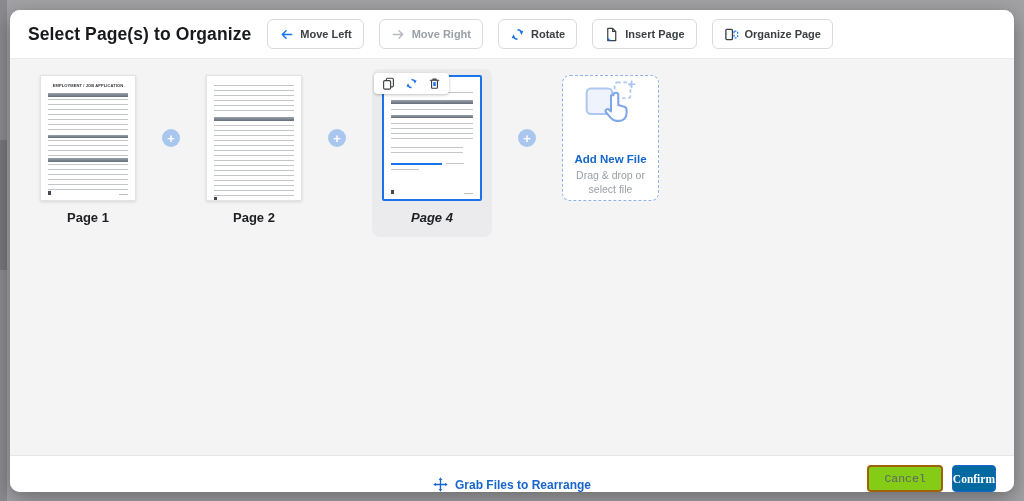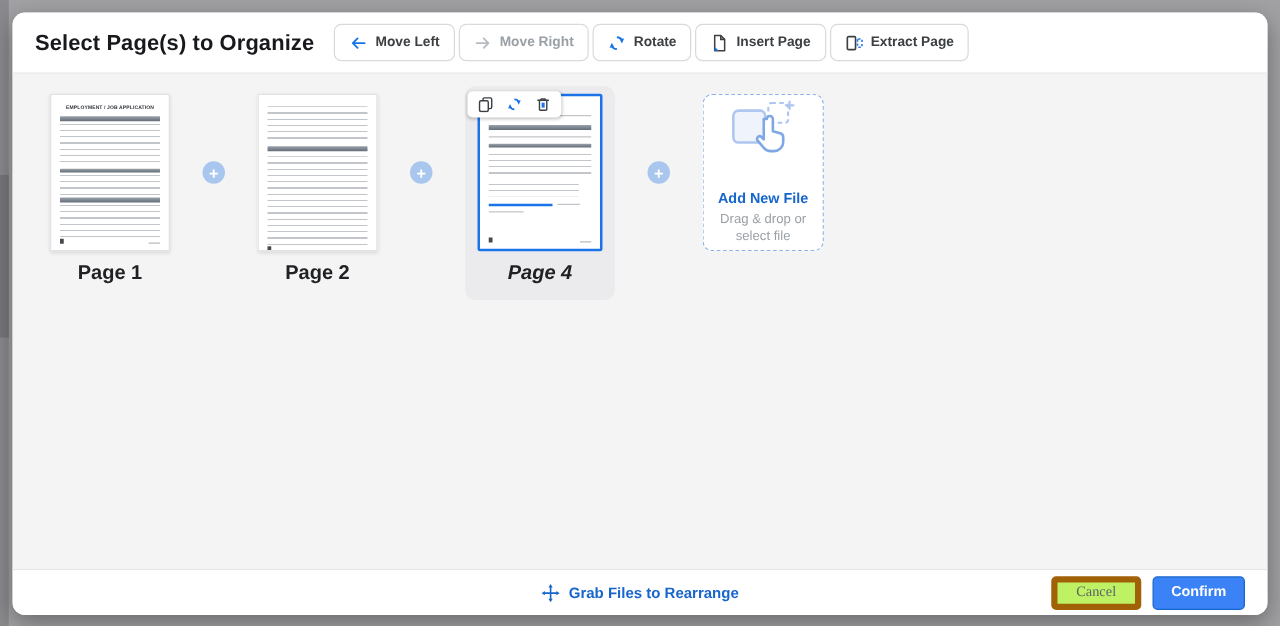--- a/index.html
+++ b/index.html
@@ -17,38 +17,38 @@
     position: absolute; left: 10px; top: 10px; width: 1004px; height: 482px;
     background: #ffffff; border-radius: 10px; box-shadow: 0 6px 20px rgba(0,0,0,.35);
     display: flex; flex-direction: column; overflow: hidden;
   }
 
   
   .header { height: 48px; display: flex; align-items: center; padding: 0 18px; background: #fff; flex: 0 0 auto; }
   .title { font-size: 17.5px; font-weight: 700; color: #17191c; letter-spacing: .1px; margin-right: 16px; white-space: nowrap; }
   .tb-btn {
     display: inline-flex; align-items: center; gap: 6px; height: 30px; padding: 0 11px;
-    background: #fff; border: 1px solid #d9dadd; border-radius: 6px; margin-right: 3px;
+    background: #fff; border: 1px solid #d9dadd; border-radius: 6px; margin-right: 15px;
     font-family: "Liberation Sans", sans-serif; font-size: 11px; font-weight: 700; color: #3c4043;
     cursor: pointer; white-space: nowrap;
   }
   .tb-btn.disabled { color: #9aa0a6; cursor: default; }
   .tb-btn svg { flex: 0 0 auto; }
 
   
   .content { flex: 1 1 auto; background: #f4f4f5; border-top: 1px solid #ececee; position: relative; }
   .thumb-row { display: flex; align-items: flex-start; padding: 16px 0 0 30px; }
 
   .page-item { display: flex; flex-direction: column; align-items: center; width: 96px; }
   .thumb {
     width: 96px; height: 126px; background: #fff; border: 1px solid #e3e3e5;
     box-shadow: 0 1px 3px rgba(0,0,0,.12); display: flex; flex-direction: column;
     padding: 7px 7px 5px 7px; overflow: hidden;
   }
-  .page-label { margin-top: 9px; font-size: 16px; font-weight: 700; color: #202124; }
+  .page-label { margin-top: 9px; font-size: 13px; font-weight: 700; color: #202124; }
 
   .plus-wrap { margin: 0 26px; padding-top: 54px; }
   .plus-btn {
     width: 18px; height: 18px; border-radius: 50%; background: #a9c7ee; color: #fff;
     display: flex; align-items: center; justify-content: center;
     font-size: 13px; font-weight: 700; line-height: 1; cursor: pointer; user-select: none;
   }
 
   
   .selected-card {
@@ -81,34 +81,34 @@
   .sig-row { display: flex; align-items: center; gap: 4px; margin-top: 6px; flex: 0 0 auto; }
   .sig-blue { height: 1.5px; background: #1a73e8; width: 62%; }
   .sig-gray { height: 1px; background: #c2c5c9; width: 22%; }
   .doc-footer { margin-top: auto; display: flex; justify-content: space-between; align-items: flex-end; flex: 0 0 auto; }
   .doc-logo { width: 3px; height: 4px; background: #45494f; }
   .doc-pageno { width: 9px; height: 1px; background: #b9bcc0; }
 
   
   .footer {
     height: 37px; flex: 0 0 auto; background: #fff; border-top: 1px solid #e5e5e7;
-    display: flex; align-items: center; justify-content: flex-end; padding: 0 18px; position: relative;
+    display: flex; align-items: flex-end; justify-content: flex-end; padding: 0 18px; position: relative;
   }
   .grab-control {
     position: absolute; left: 50%; transform: translateX(-50%);
     display: flex; align-items: center; gap: 7px; cursor: pointer;
   }
   .grab-label { font-size: 12px; font-weight: 700; color: #1766cb; }
   .btn-cancel {
-    height: 27px; padding: 0 15px; background: #bef264; border: 5px solid #a16207; border-radius: 4px;
-    font-family: Liberation Serif, serif; font-size: 11.5px; color: #5f6368; cursor: pointer; margin-right: 9px;
+    height: 27px; padding: 0 15px; background: #84cc16; border: 2px solid #a16207; border-radius: 4px;
+    font-family: Liberation Mono, monospace; font-size: 11.5px; color: #5f6368; cursor: pointer; margin-right: 9px;
   }
   .btn-confirm {
-    height: 27px; padding: 0 14px; background: #3b82f6; border: 1px solid #1766cb; border-radius: 4px;
-    font-family: Liberation Sans, sans-serif; font-size: 11.5px; font-weight: 700; color: #fff; cursor: pointer;
+    height: 27px; padding: 0 0; background: #0369a1; border: 1px solid #1766cb; border-radius: 4px;
+    font-family: Liberation Serif, serif; font-size: 11.5px; font-weight: 700; color: #fff; cursor: pointer;
   }
 </style>
 </head>
 <body>
 
 <div class="backdrop-strip"></div>
 <div class="backdrop-strip2"></div>
 
 <div class="modal">
 
@@ -147,21 +147,21 @@
       </svg>
       <span>Insert Page</span>
     </button>
 
 
     <button class="tb-btn">
       <svg width="15" height="15" viewBox="0 0 16 16">
         <rect x="2" y="2.5" width="7" height="11" rx="1" fill="none" stroke="#3c4043" stroke-width="1.4"></rect>
         <rect x="10.7" y="4.5" width="3.8" height="7" rx="0.5" fill="none" stroke="#1a73e8" stroke-width="1.3" stroke-dasharray="2 1.6"></rect>
       </svg>
-      <span>Extract Page</span>
+      <span>Organize Page</span>
     </button>
 
   </div>
 
   <div class="content">
     <div class="thumb-row">
 
       <div class="page-item">
         <div class="thumb">
           <div class="doc-title">EMPLOYMENT / JOB APPLICATION</div>

